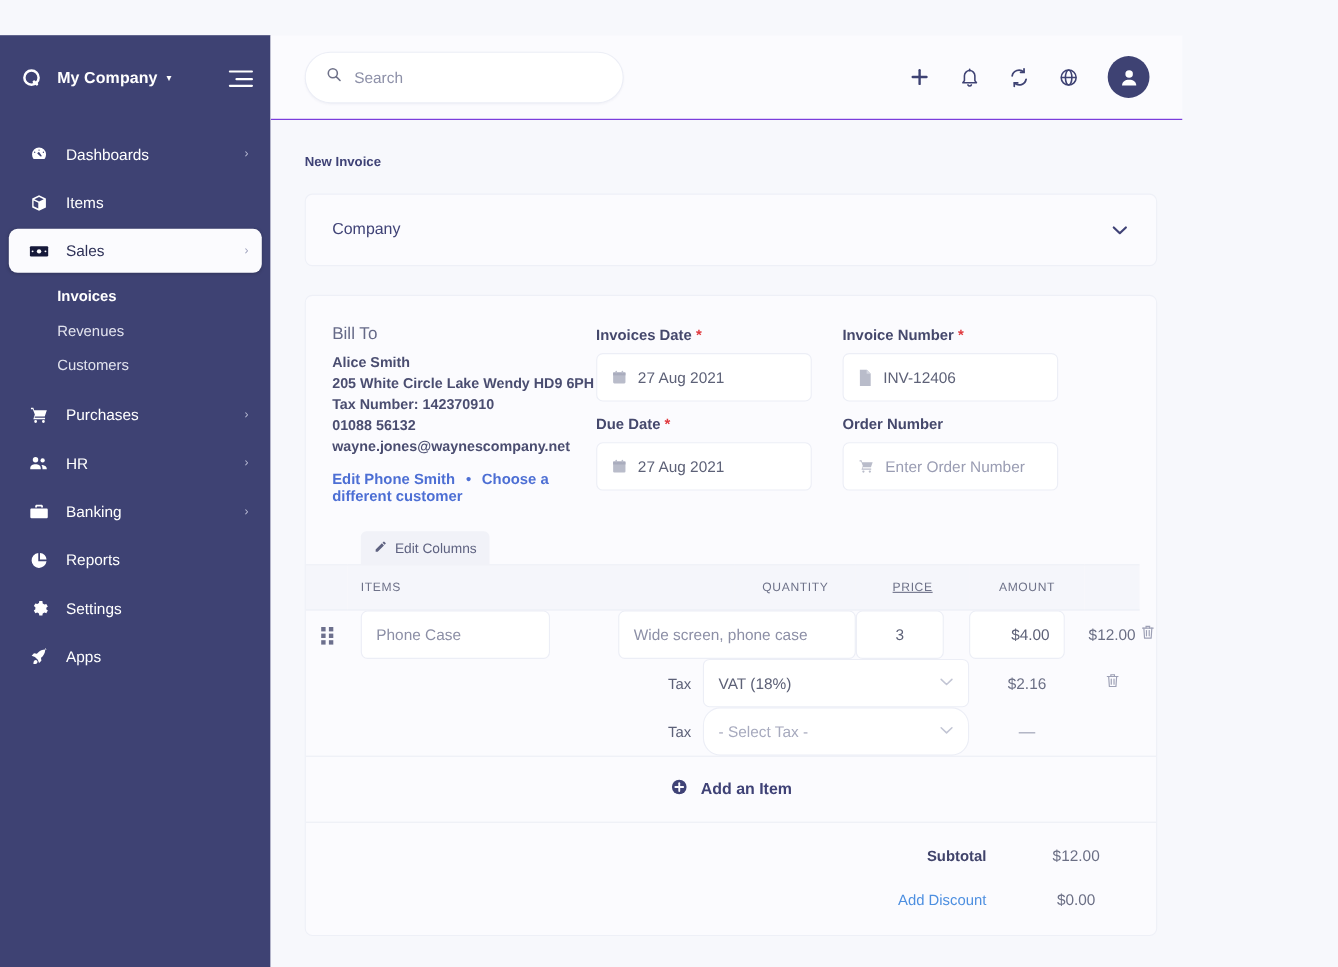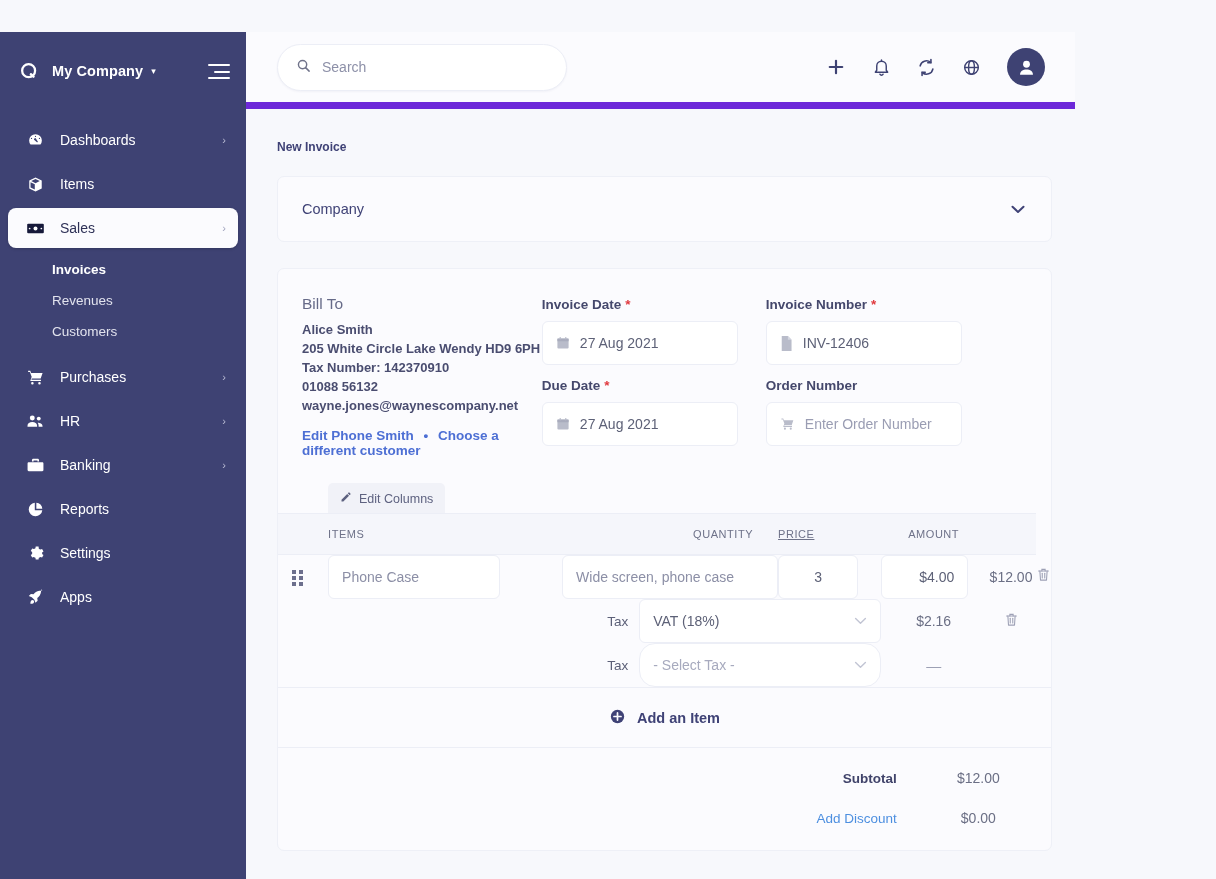--- a/index.html
+++ b/index.html
@@ -83,21 +83,21 @@
     cursor: pointer;
   }
   .sub-item.current { font-weight: bold; color: #ffffff; }
 
   
   .main { flex: 1 1 auto; height: 879px; background: #f7f8fc; overflow: hidden; position: relative; }
 
   .topbar {
     height: 77px;
     background: #fbfbfe;
-    border-bottom: 7px solid #6d28d9;
+    border-bottom: 1px solid #6d28d9;
     display: flex; align-items: center;
     padding: 0 30px 0 31px;
   }
   .search-box {
     width: 290px; height: 47px;
     background: #ffffff;
     border: 1px solid #eceef6;
     border-radius: 24px;
     display: flex; align-items: center;
     padding: 0 18px;
@@ -190,21 +190,21 @@
     border-top: 1px solid #eceef6;
     border-bottom: 1px solid #eceef6;
     font-size: 11px; letter-spacing: .55px;
     color: #6e7289; font-weight: normal;
     text-transform: uppercase;
     height: 41px; padding: 0;
   }
   .col-handle { width: 46px; }
   .col-items  { text-align: left; padding-left: 12px !important; }
   .col-qty    { width: 110px; text-align: center; }
-  .col-price  { width: 110px; text-align: left; text-decoration: underline; }
+  .col-price  { width: 110px; text-align: center; text-decoration: underline; }
   .col-amount { width: 110px; text-align: center; }
   .col-del    { width: 52px; }
 
   table.items tbody td { padding: 0; vertical-align: middle; }
 
   .row-main td { padding-top: 14px; }
   .handle {
     width: 11px; height: 15px;
     display: grid; grid-template-columns: 4px 4px; grid-template-rows: 4px 4px 4px;
     gap: 2px 3px; margin: 0 auto; cursor: grab;
@@ -478,21 +478,21 @@
               <a>Edit Phone Smith</a>
               <span class="dot">•</span>
               <a>Choose a different customer</a>
             </div>
           </div>
 
           <div class="fields">
 
             <div class="field">
               <label class="lbl">
-                <span>Invoice Date</span>
+                <span>Invoices Date</span>
                 <span class="req">*</span>
               </label>
               <div class="inp">
                 <span class="fico">
                   <svg width="14" height="14" viewBox="0 0 24 24" fill="#b9bcca">
                     <rect x="2.4" y="4.4" width="19.2" height="17.2" rx="1.8"></rect>
                     <rect x="2.4" y="4.4" width="19.2" height="4.6" fill="#a9acbd"></rect>
                     <rect x="6" y="1.8" width="2.4" height="4.2" rx="1.1" fill="#b9bcca"></rect>
                     <rect x="15.6" y="1.8" width="2.4" height="4.2" rx="1.1" fill="#b9bcca"></rect>
                   </svg>

